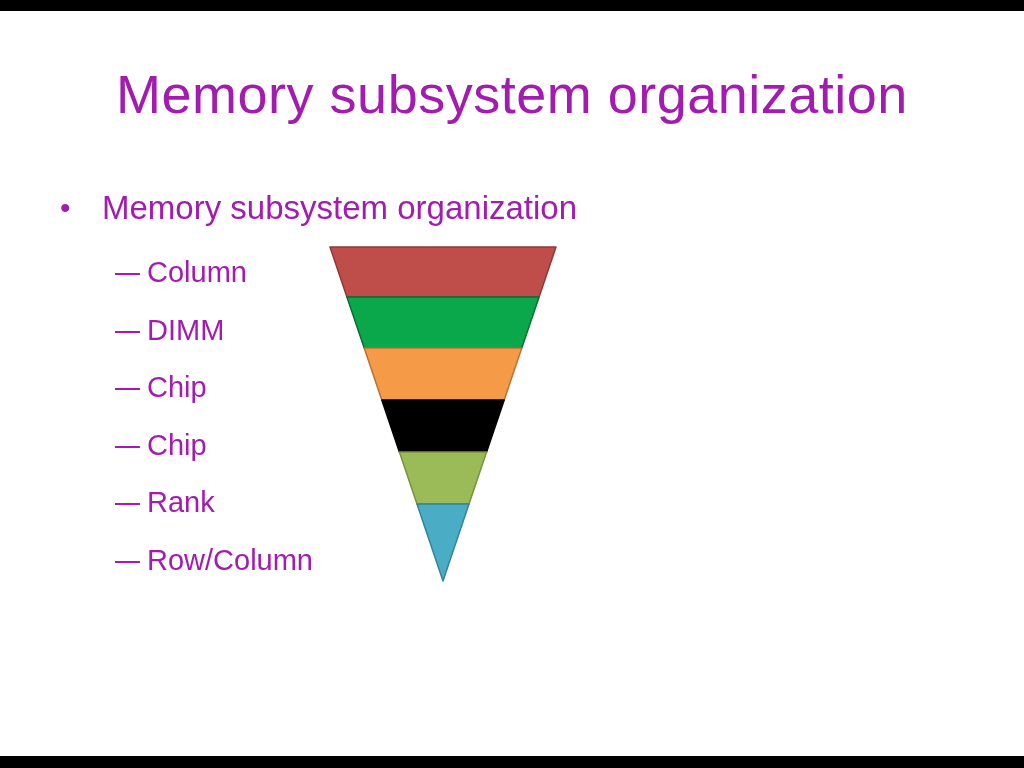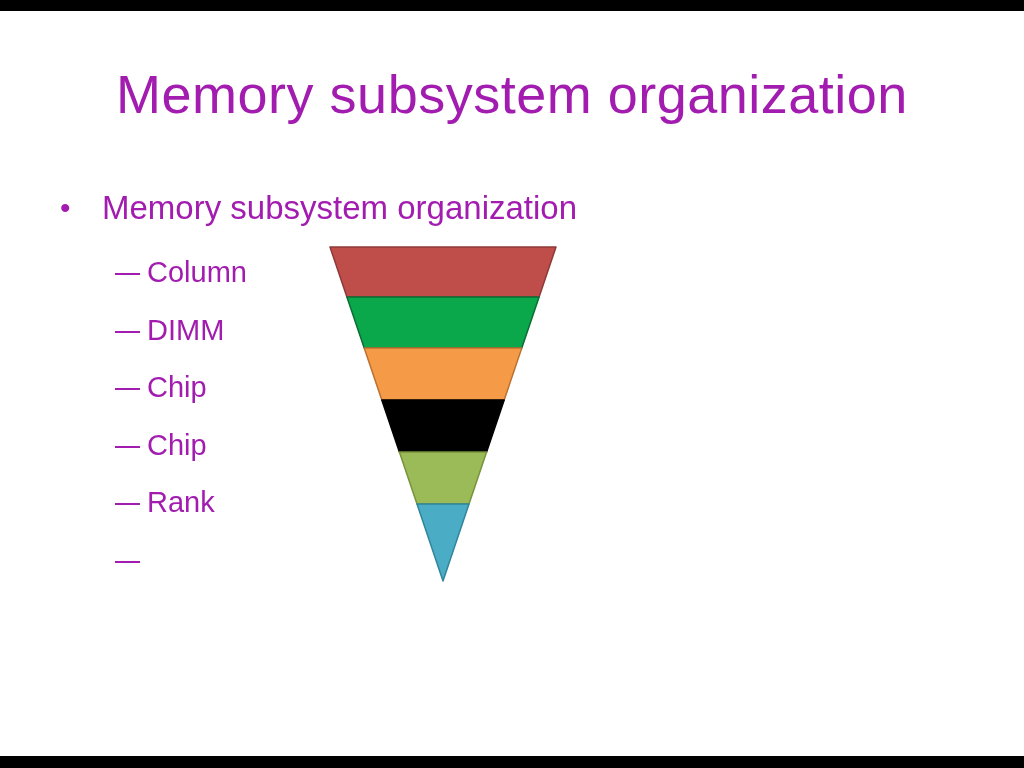--- a/index.html
+++ b/index.html
@@ -64,20 +64,21 @@
       <span class="sub-label">Chip</span>
     </div>
 
     <div class="sub-row">
       <span class="dash-glyph">–</span>
       <span class="sub-label">Rank</span>
     </div>
 
     <div class="sub-row">
       <span class="dash-glyph">–</span>
+      <span class="sub-label">Row/Column</span>
     </div>
   </div>
 
   <svg class="funnel-svg" width="1024" height="768" viewBox="0 0 1024 768">
       <polygon points="330,247 556,247 539.1,297 346.9,297" fill="#BF4D4A" stroke="#8E3A38" stroke-width="1.5" stroke-linejoin="round"></polygon>
       <polygon points="346.9,297 539.1,297 521.8,348 364.2,348" fill="#0BA84B" stroke="#0A6E35" stroke-width="1.5" stroke-linejoin="round"></polygon>
       <polygon points="364.2,348 521.8,348 504.2,400 381.8,400" fill="#F59B47" stroke="#BC7132" stroke-width="1.5" stroke-linejoin="round"></polygon>
       <polygon points="381.8,400 504.2,400 486.6,452 399.4,452" fill="#000000" stroke="#000000" stroke-width="1.5" stroke-linejoin="round"></polygon>
       <polygon points="399.4,452 486.6,452 469,504 417,504" fill="#9BBB59" stroke="#77933C" stroke-width="1.5" stroke-linejoin="round"></polygon>
       <polygon points="417,504 469,504 443,581" fill="#4BACC6" stroke="#31859B" stroke-width="1.5" stroke-linejoin="round"></polygon>

